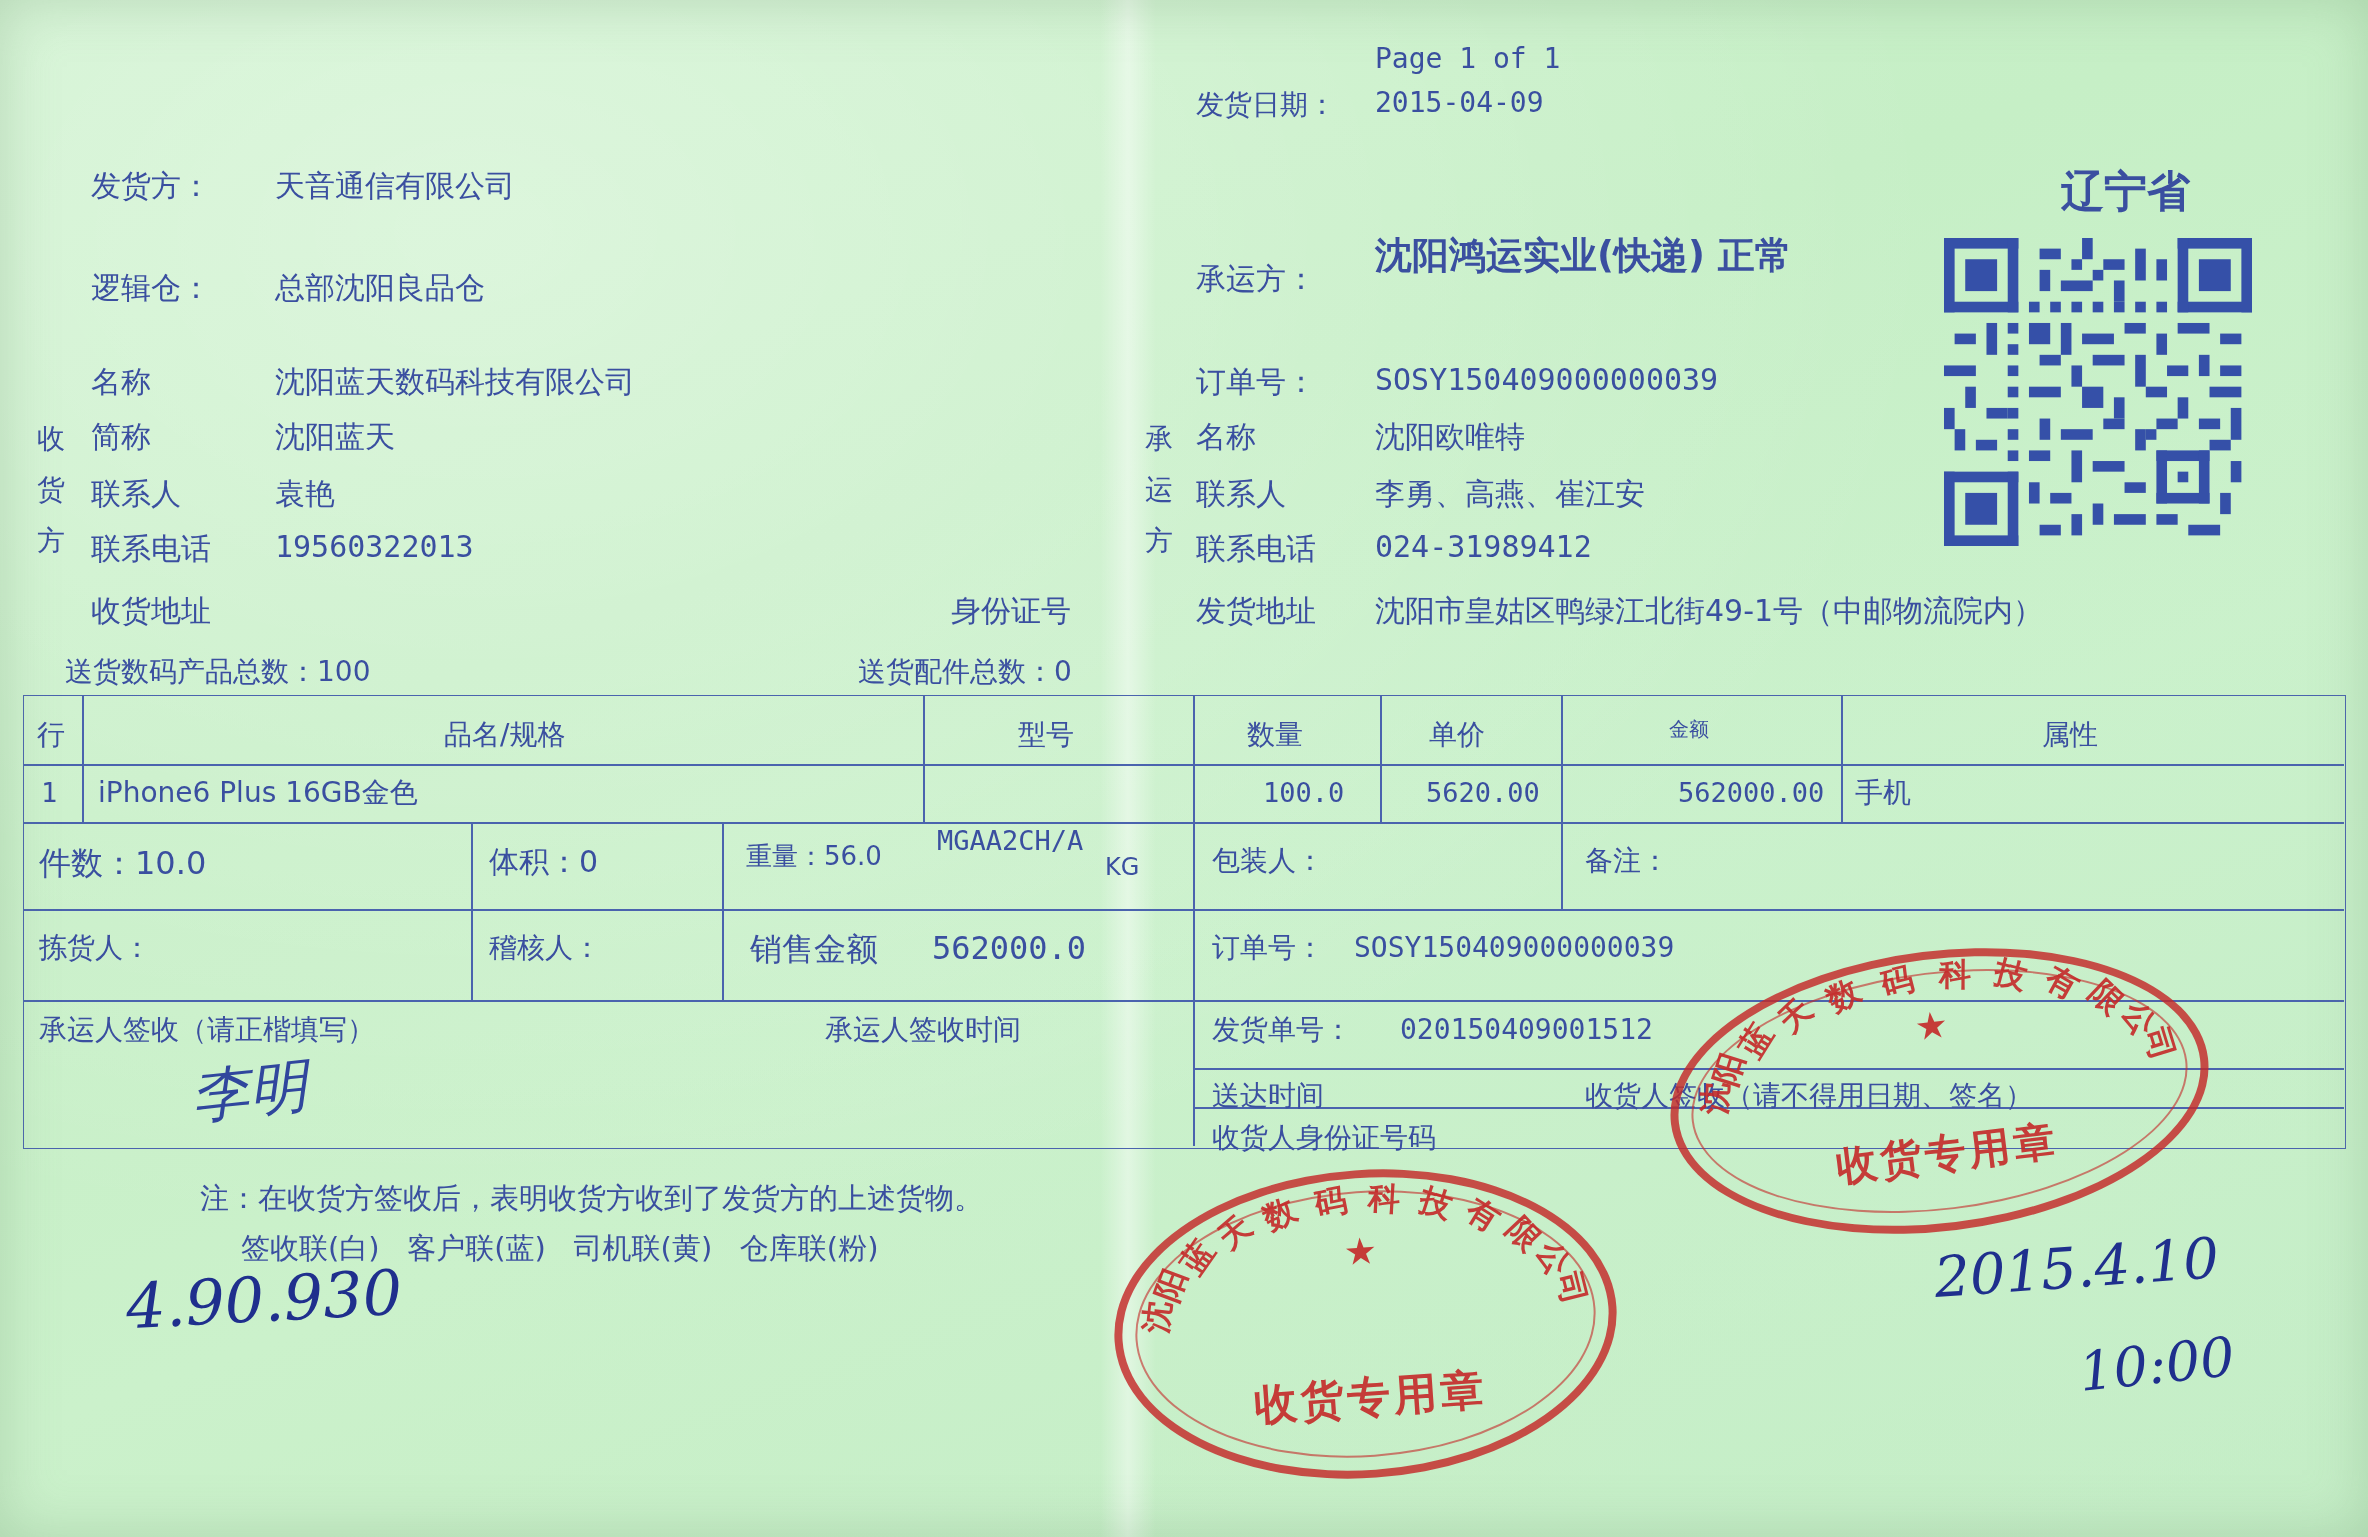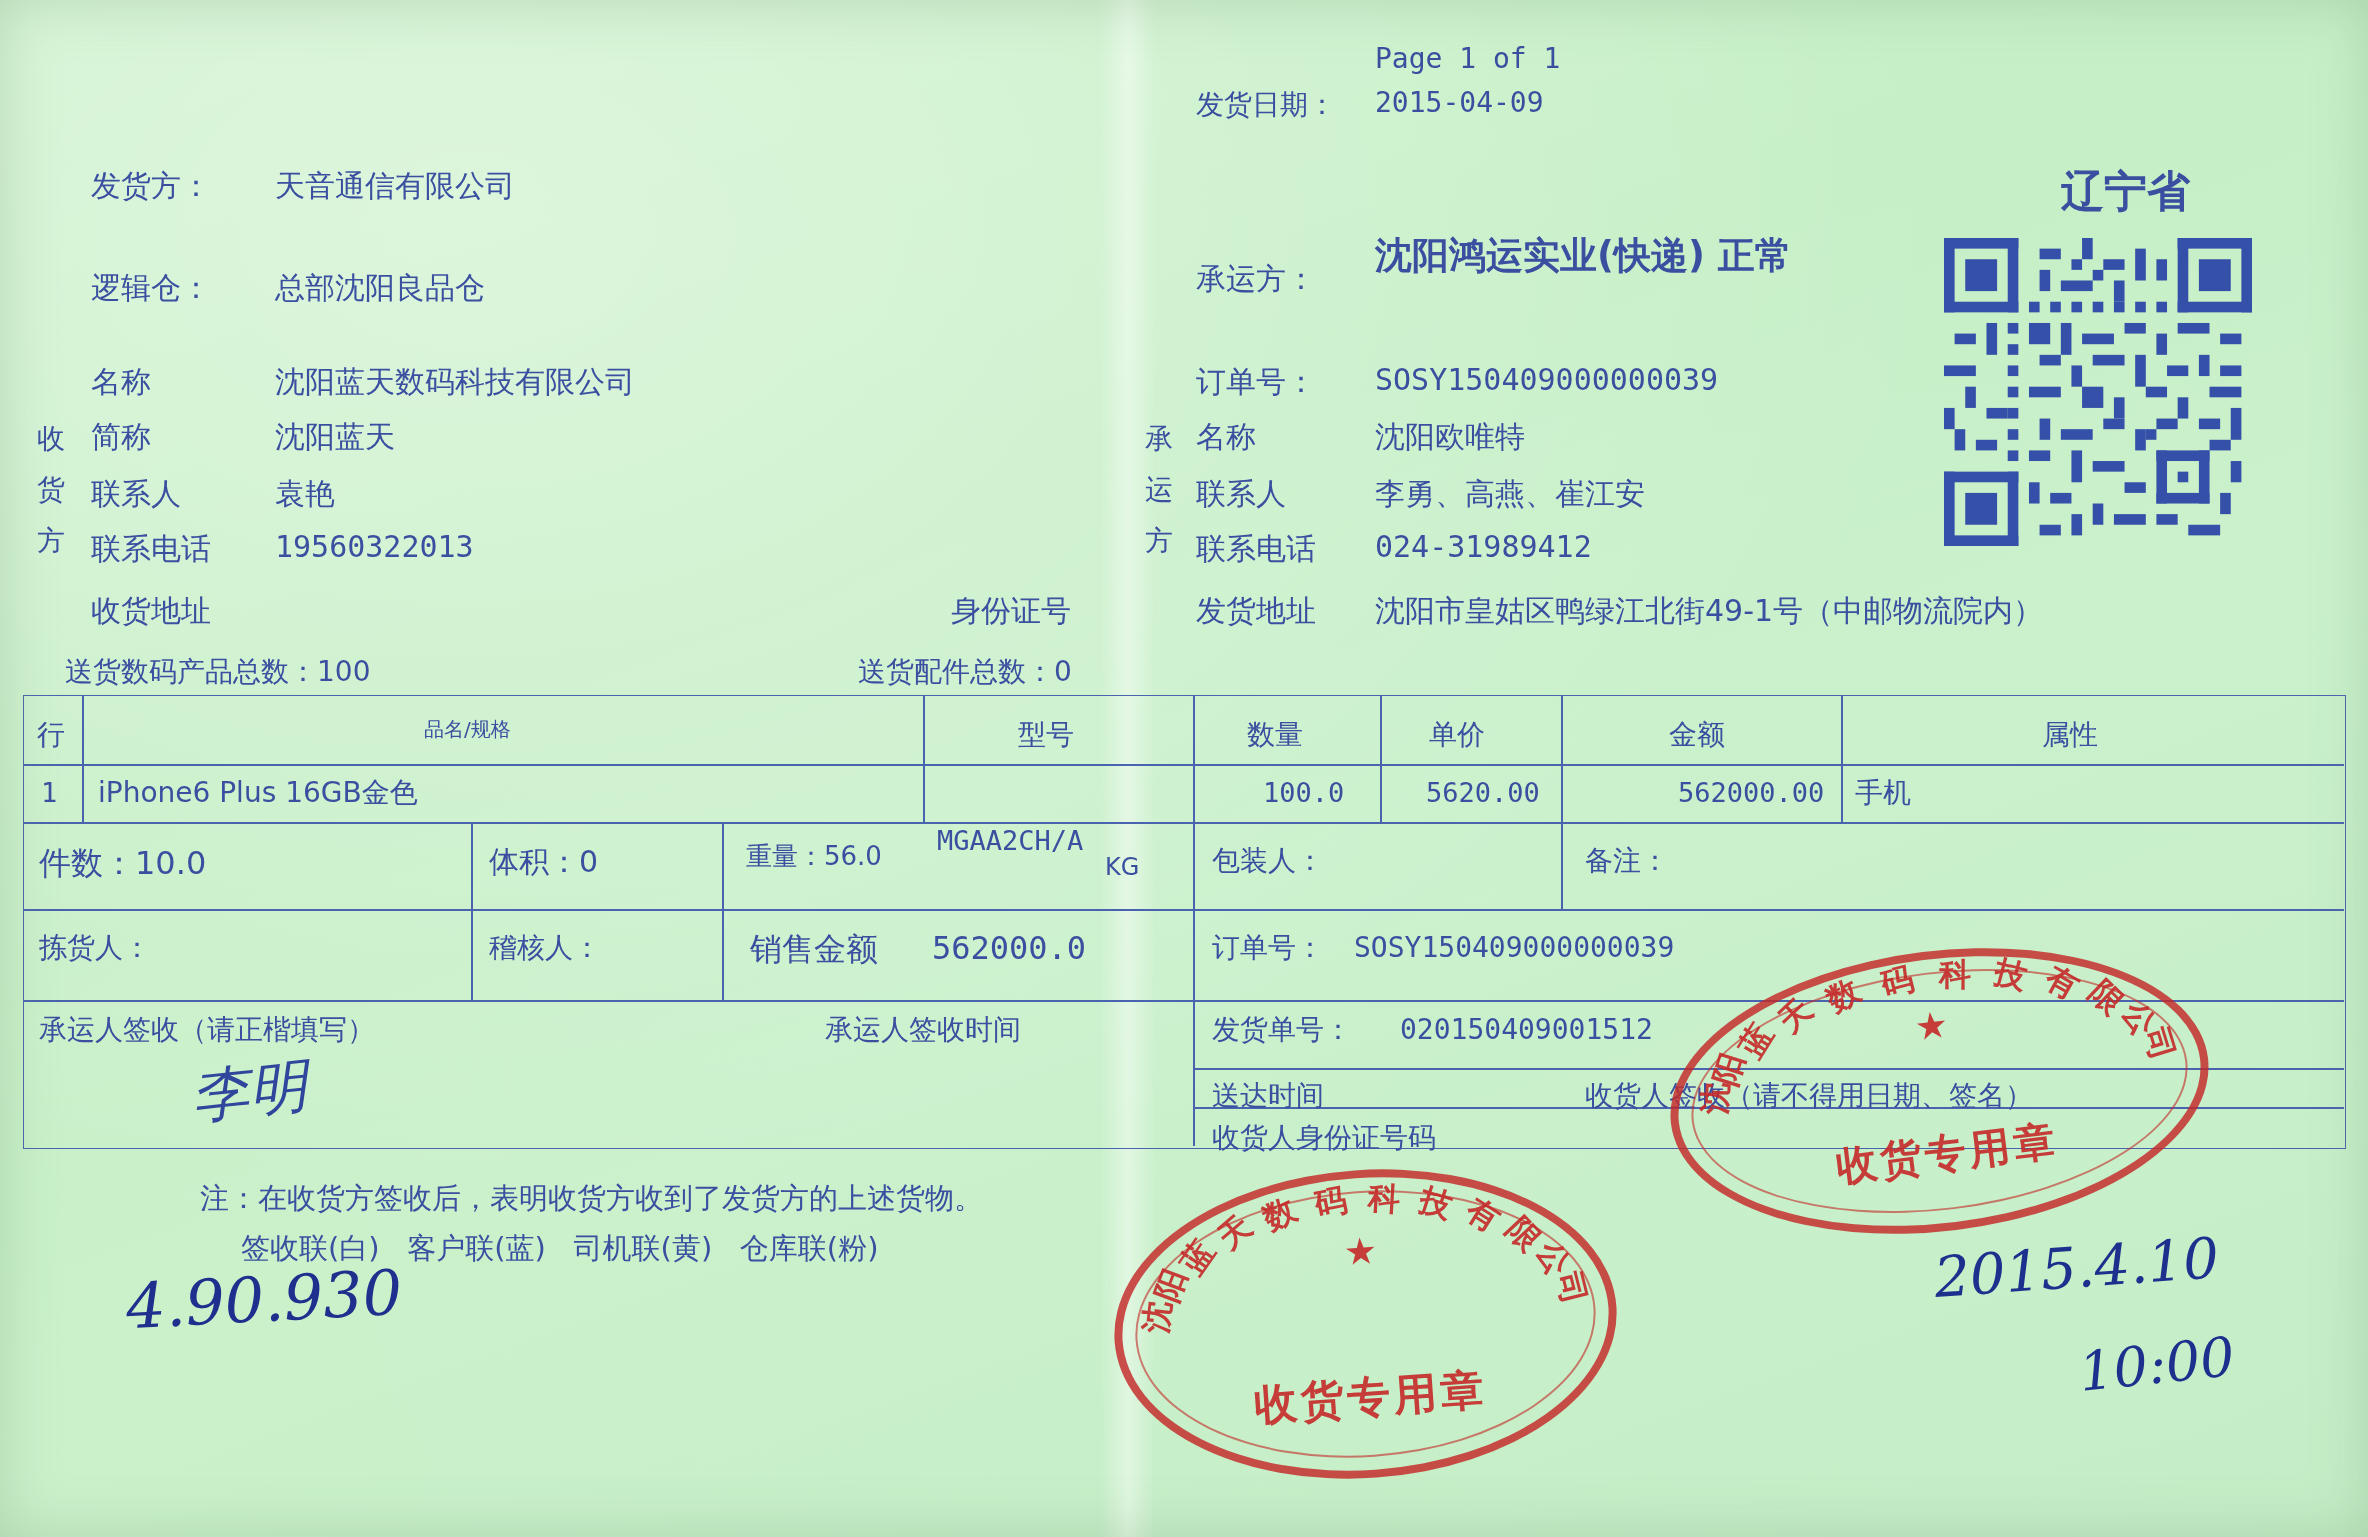--- a/index.html
+++ b/index.html
@@ -287,25 +287,25 @@
 
   <div class="vline" style="left:471px;top:909px;height:91px;"></div>
   <div class="vline" style="left:722px;top:909px;height:91px;"></div>
   <div class="vline" style="left:1193px;top:909px;height:91px;"></div>
 
   <div class="vline" style="left:1193px;top:1000px;height:146px;"></div>
   <div class="hline" style="left:1193px;top:1068px;width:1151px;"></div>
   <div class="hline" style="left:1193px;top:1107px;width:1151px;"></div>
 
   <div class="t" style="left:37px;top:716px;font-size:28px;">行</div>
-  <div class="t" style="left:424px;top:716px;font-size:20px;text-align:right;">品名/规格</div>
+  <div class="t" style="left:444px;top:716px;font-size:28px;text-align:right;">品名/规格</div>
   <div class="t" style="left:1018px;top:716px;font-size:28px;">型号</div>
   <div class="t" style="left:1247px;top:716px;font-size:28px;">数量</div>
   <div class="t" style="left:1429px;top:716px;font-size:28px;">单价</div>
-  <div class="t" style="left:1669px;top:716px;font-size:28px;text-align:center;">金额</div>
+  <div class="t" style="left:1669px;top:716px;font-size:20px;text-align:center;">金额</div>
   <div class="t" style="left:2042px;top:716px;font-size:28px;">属性</div>
 
   <div class="t mono" style="left:41px;top:777px;font-size:27px;">1</div>
   <div class="t" style="left:98px;top:774px;font-size:28px;">iPhone6 Plus 16GB金色</div>
   <div class="t mono" style="left:937px;top:777px;font-size:27px;margin-top:48px;">MGAA2CH/A</div>
   <div class="t mono" style="left:1263px;top:777px;font-size:27px;">100.0</div>
   <div class="t mono" style="left:1426px;top:777px;font-size:27px;">5620.00</div>
   <div class="t mono" style="left:1678px;top:777px;font-size:27px;">562000.00</div>
   <div class="t" style="left:1855px;top:774px;font-size:28px;">手机</div>
 

